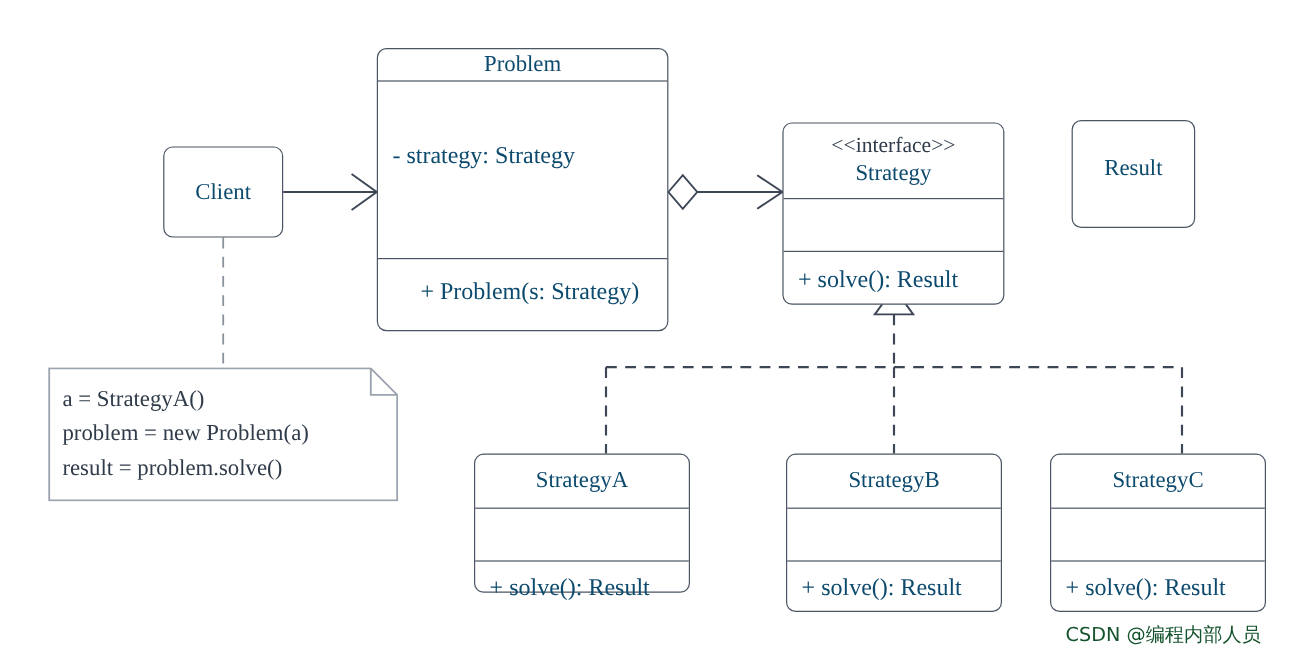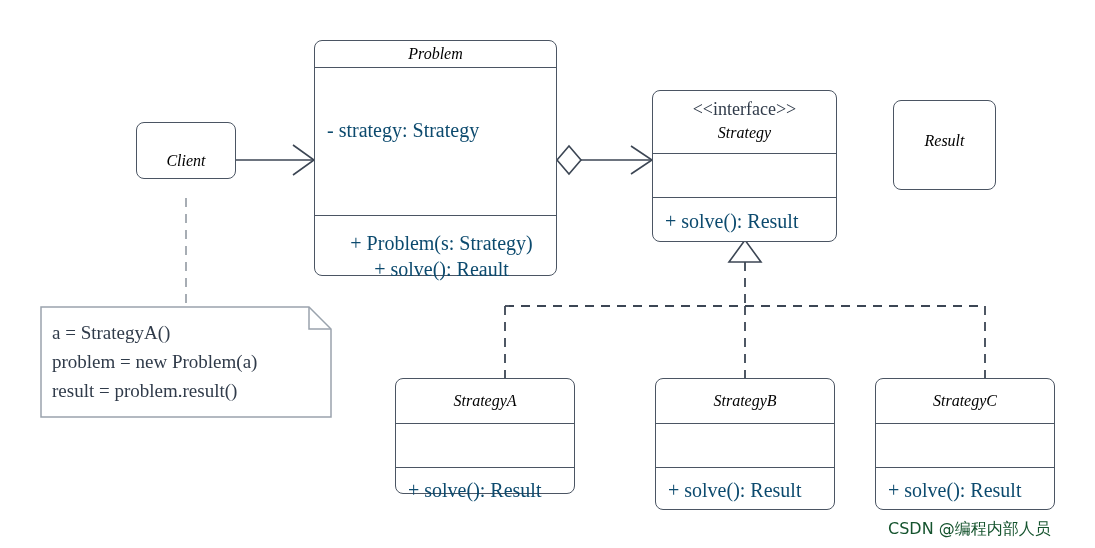--- a/index.html
+++ b/index.html
@@ -43,24 +43,23 @@
   }
   .uml-box .compartment.divider-top {
     border-top: 1.4px solid #4b5563;
   }
   .uml-box .compartment.left {
     justify-content: flex-start;
     text-align: left;
     padding-left: 12px;
   }
   .title-text {
-    font-size: 16px;
+    font-size: 19px;
     line-height: 24px;
-    color: #000000;
-    font-style: italic;
+    color: #0c4a6e;
   }
   .iface-stereotype {
     font-size: 18px;
     line-height: 23px;
     display: block;
   }
   .member-text {
     font-size: 20px;
     line-height: 26px;
     color: #0c4a6e;
@@ -125,40 +124,39 @@
       <line x1="505" y1="306" x2="985" y2="306" stroke="#3c4654" stroke-width="1.8" stroke-dasharray="9,7"></line>
 
       <line x1="505" y1="306" x2="505" y2="378" stroke="#3c4654" stroke-width="1.8" stroke-dasharray="9,7"></line>
 
       <line x1="745" y1="306" x2="745" y2="378" stroke="#3c4654" stroke-width="1.8" stroke-dasharray="9,7"></line>
 
       <line x1="985" y1="306" x2="985" y2="378" stroke="#3c4654" stroke-width="1.8" stroke-dasharray="9,7"></line>
     </g>
   </svg>
 
-  <div class="uml-box" id="client-box" style="left:136px; top:122px; width:100px; height:57px;">
+  <div class="uml-box" id="client-box" style="left:136px; top:122px; width:100px; height:76px;">
     <div class="compartment" style="height:76px;">
       <span class="title-text">Client</span>
     </div>
   </div>
 
   <div class="uml-box" id="problem-box" style="left:314px; top:40px; width:243px; height:236px;">
     <div class="compartment" style="height:26px;">
       <span class="title-text">Problem</span>
     </div>
     <div class="compartment divider-top left" style="height:124px;">
       <span class="member-text">- strategy: Strategy</span>
     </div>
     <div class="compartment divider-top" style="height:86px; display:block; padding-left:12px; padding-top:14px;margin-top:24px;">
       <div class="member-text">+ Problem(s: Strategy)</div>
-      <div class="member-text">+ solve(): Reault</div>
-    </div>
-  </div>
-
-  <div class="uml-box" id="strategy-box" style="left:652px; top:90px; width:185px; height:152px;">
+    </div>
+  </div>
+
+  <div class="uml-box" id="strategy-box" style="left:652px; top:102px; width:185px; height:152px;">
     <div class="compartment" style="height:62px; display:block; padding-top:7px;">
       <span class="iface-stereotype" style="text-align:center;">&lt;&lt;interface&gt;&gt;</span>
       <span class="title-text" style="display:block; text-align:center;">Strategy</span>
     </div>
     <div class="compartment divider-top" style="height:44px;"></div>
     <div class="compartment divider-top left" style="height:46px;">
       <span class="member-text">+ solve(): Result</span>
     </div>
   </div>
 
@@ -199,19 +197,19 @@
   </div>
 
   <div id="note-box" style="left:40px; top:306px; width:292px; height:112px;">
     <svg class="note-body-svg" width="292" height="112" viewBox="0 0 292 112" xmlns="http://www.w3.org/2000/svg" style="position:absolute; left:0; top:0;">
       <path d="M1,1 H269 L291,23 V111 H1 Z" fill="#ffffff" stroke="#9aa3ad" stroke-width="1.5"></path>
       <path d="M269,1 V23 H291" fill="none" stroke="#9aa3ad" stroke-width="1.5"></path>
     </svg>
     <div class="note-text">
       <div class="note-line">a = StrategyA()</div>
       <div class="note-line">problem = new Problem(a)</div>
-      <div class="note-line">result = problem.result()</div>
+      <div class="note-line">result = problem.solve()</div>
     </div>
   </div>
 
   <div id="watermark" style="left:888px; top:519px;">CSDN @编程内部人员</div>
 
 </div>
 
 </body></html>

